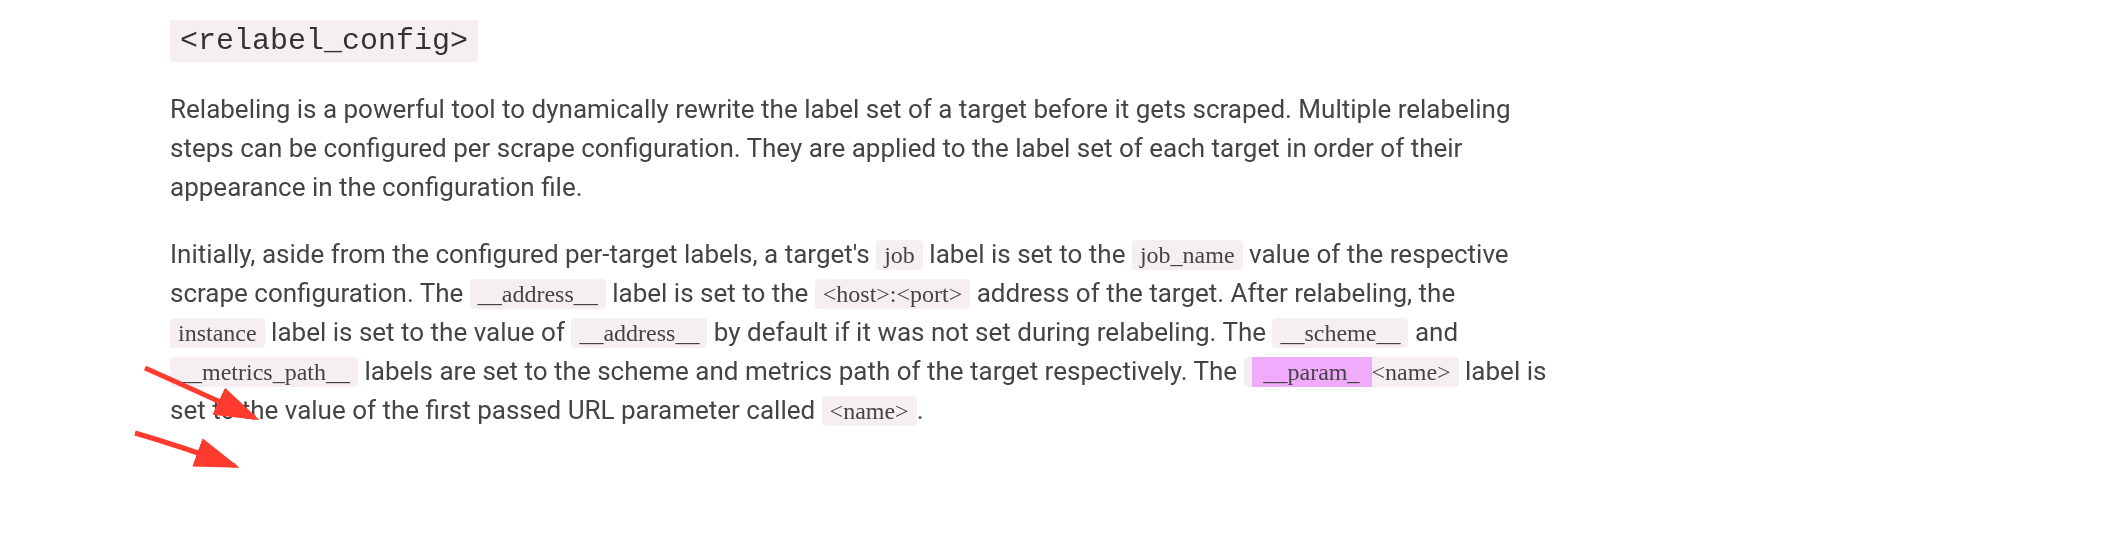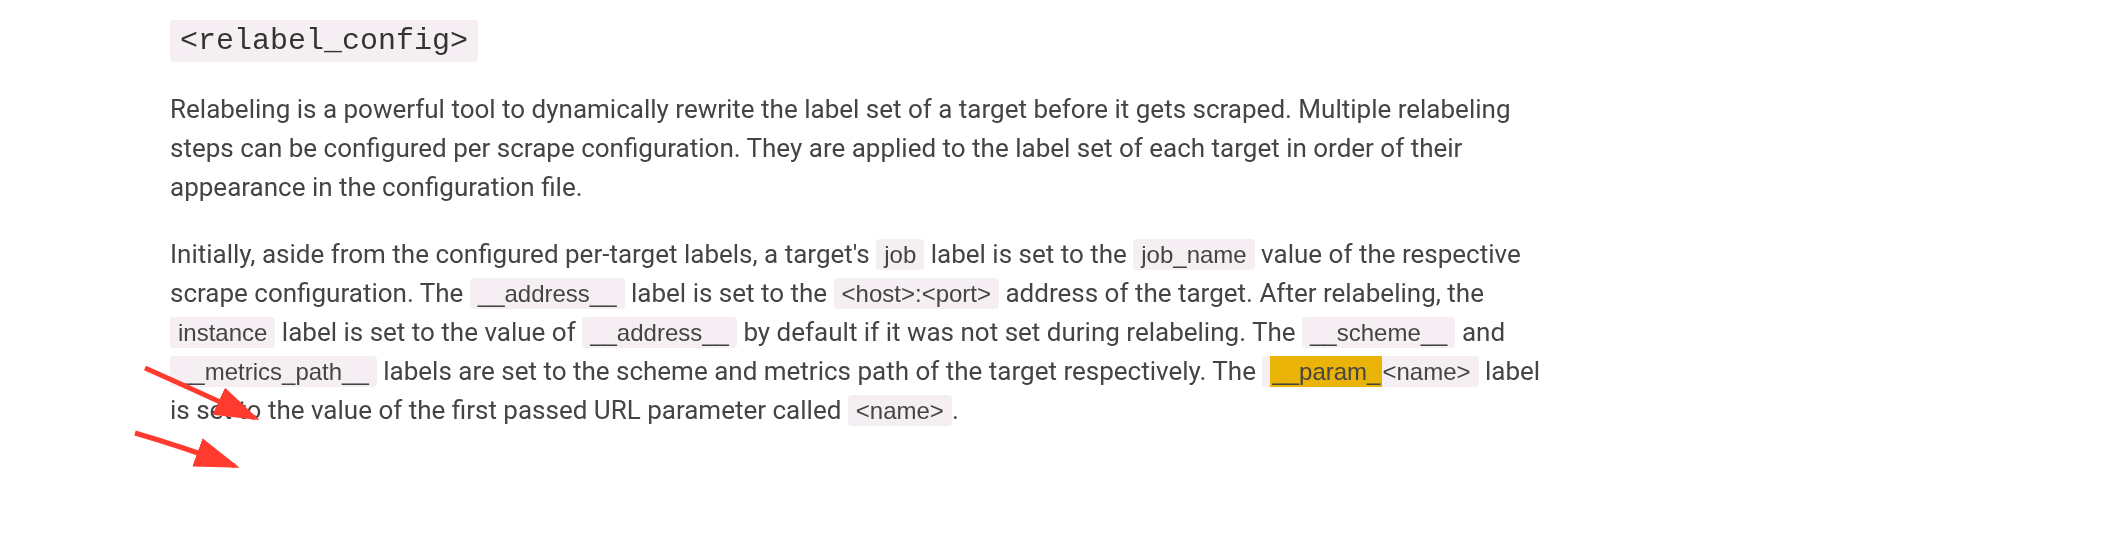--- a/index.html
+++ b/index.html
@@ -29,30 +29,30 @@
       border-radius: 4px;
       margin-bottom: 28px;
     }
     .paragraph {
       font-size: 26px;
       line-height: 1.5;
       color: #444;
       margin-bottom: 28px;
     }
     code.inline {
-      font-family: Liberation Sans, sans-serif;
+      font-family: Liberation Serif, serif;
       font-size: 24px;
       background: #f5eff3;
       color: #444;
       padding: 2px 8px;
       border-radius: 4px;
     }
     .highlighted {
-      background: #eab308;
-      padding: 2px 2px;
+      background: #f0abfc;
+      padding: 2px 12px;
     }
     .arrow {
       position: absolute;
     }
     .arrow svg {
       display: block;
     }
   </style>
 </head>
 <body>

